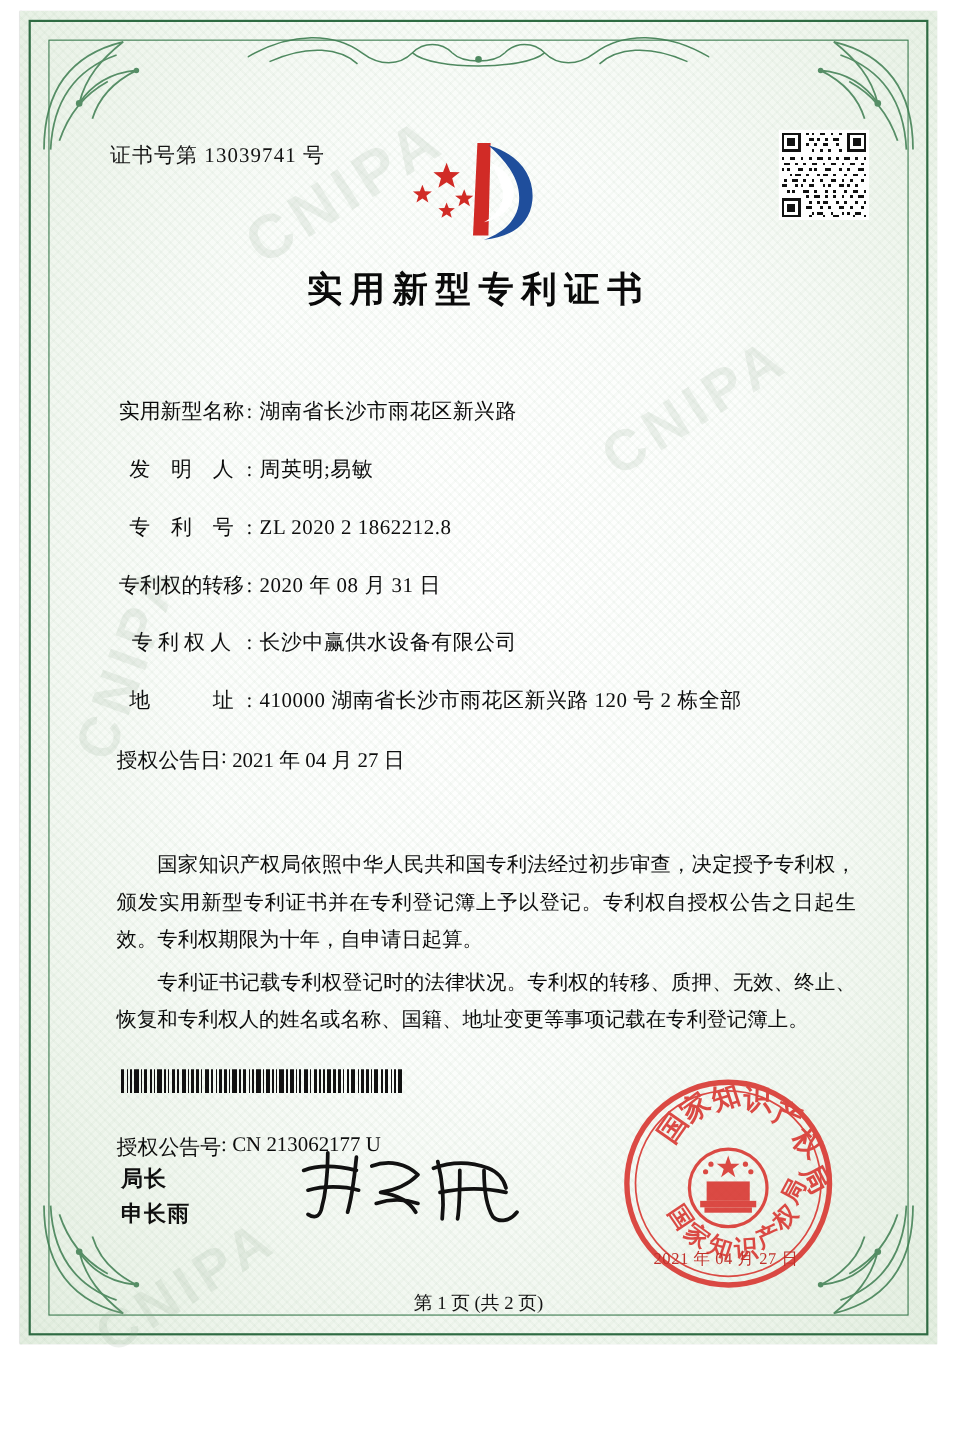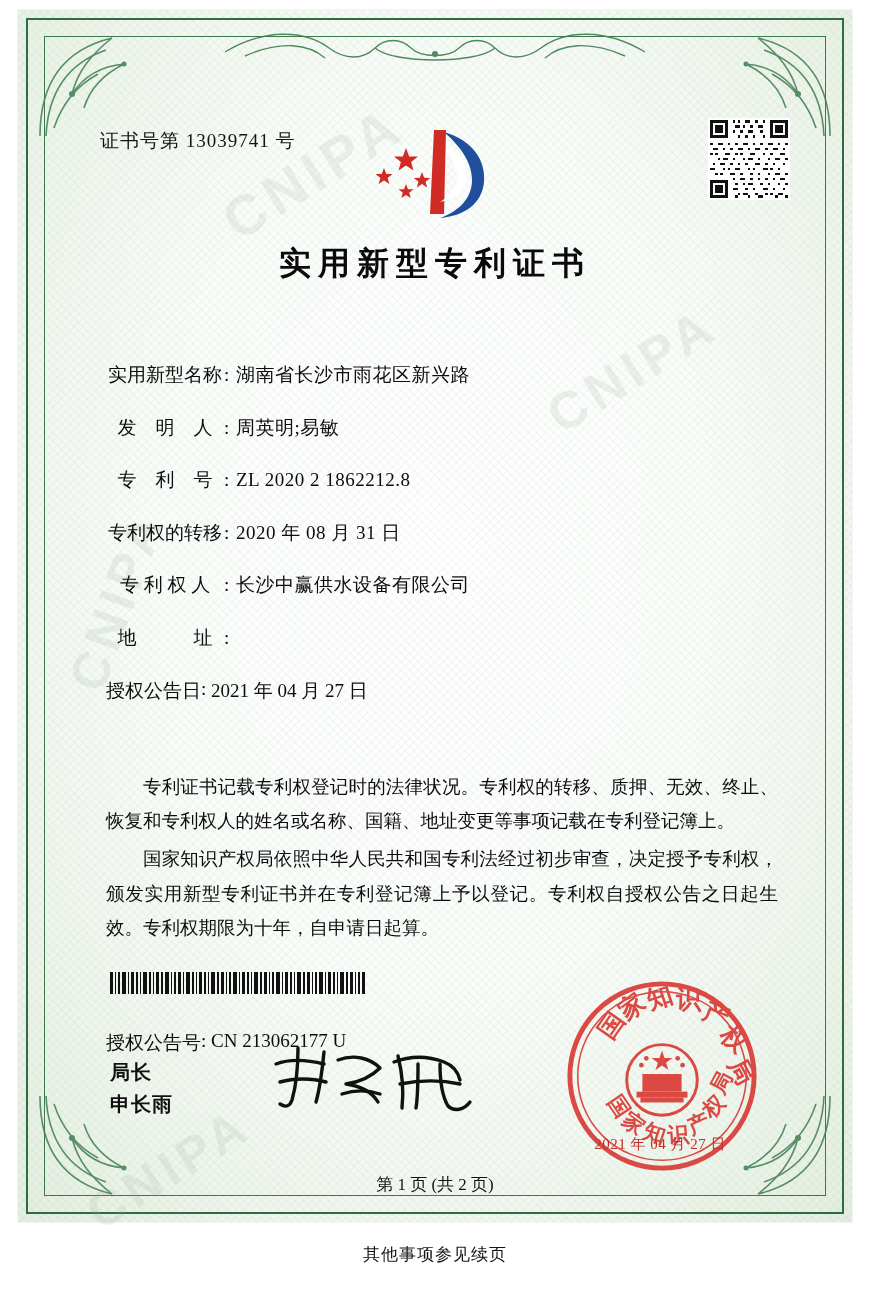--- a/index.html
+++ b/index.html
@@ -499,39 +499,40 @@
         <span class="field-value">2020 年 08 月 31 日</span>
       </div>
       <div class="field-row">
         <span class="field-label">专 利 权 人</span>
         <span class="field-colon">:</span>
         <span class="field-value">长沙中赢供水设备有限公司</span>
       </div>
       <div class="field-row">
         <span class="field-label">地　　　址</span>
         <span class="field-colon">:</span>
+        <span class="field-value">410000  湖南省长沙市雨花区新兴路 120 号 2 栋全部</span>
       </div>
 
       <div class="two-col">
         <span class="left">
           <span>授权公告日</span>
           <span>:&nbsp;</span>
           <span>2021 年 04 月 27 日</span>
         </span>
         <span class="right">
           <span>授权公告号</span>
           <span>:&nbsp;</span>
           <span>CN 213062177 U</span>
         </span>
       </div>
     </div>
 
     <div class="paragraphs">
+      <p>国家知识产权局依照中华人民共和国专利法经过初步审查，决定授予专利权，颁发实用新型专利证书并在专利登记簿上予以登记。专利权自授权公告之日起生效。专利权期限为十年，自申请日起算。</p>
       <p>专利证书记载专利权登记时的法律状况。专利权的转移、质押、无效、终止、恢复和专利权人的姓名或名称、国籍、地址变更等事项记载在专利登记簿上。</p>
-      <p>国家知识产权局依照中华人民共和国专利法经过初步审查，决定授予专利权，颁发实用新型专利证书并在专利登记簿上予以登记。专利权自授权公告之日起生效。专利权期限为十年，自申请日起算。</p>
     </div>
 
     <div class="barcode">
       <svg viewBox="0 0 258 22" shape-rendering="crispEdges">
         <rect width="258" height="22" fill="#ffffff" opacity="0"></rect>
         <g fill="#111111">
           <rect x="0" y="0" width="3" height="22"></rect>
             <rect x="5" y="0" width="1" height="22"></rect>
           <rect x="8" y="0" width="2" height="22"></rect>
             <rect x="12" y="0" width="4" height="22"></rect>
@@ -655,14 +656,13 @@
             <text transform="translate(162,120) rotate(-62)">局</text>
           </g>
         </g>
       </svg>
     </div>
     <div class="seal-date">2021 年 04 月 27 日</div>
 
     <div class="page-num">第 1 页 (共 2 页)</div>
   </div>
 
-  <div class="footer-note">其他事项参见续页</div>
 </div>
 
 </body></html>

